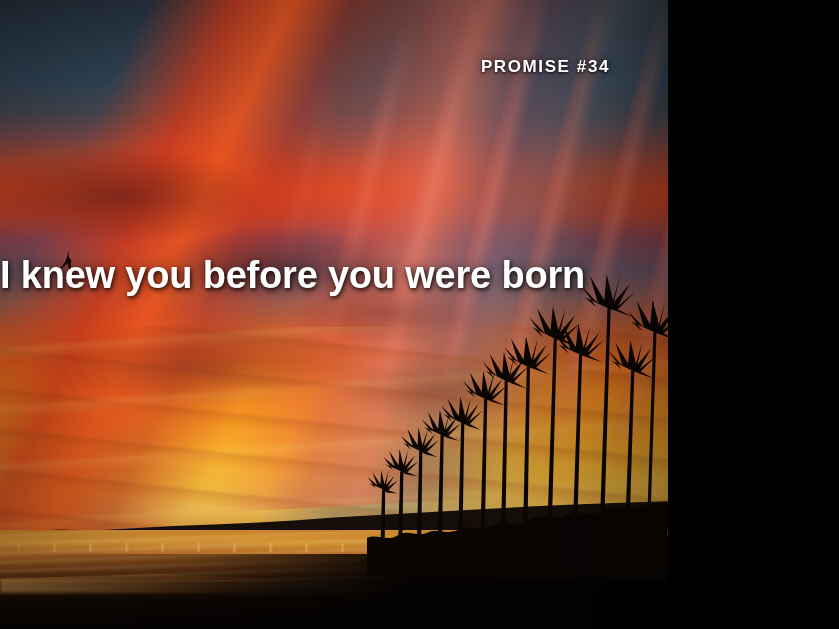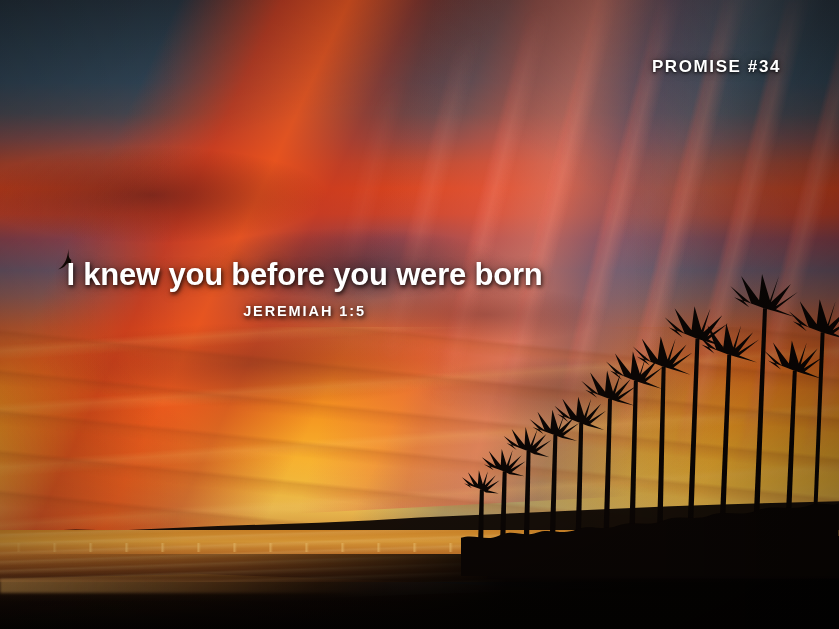--- a/index.html
+++ b/index.html
@@ -2,21 +2,21 @@
 <html><head>
 <meta charset="utf-8">
 <style>
   html, body {
     margin: 0;
     padding: 0;
     background: #000;
   }
   #poster {
     position: relative;
-    width: 839px;
+    width: 668px;
     height: 629px;
     overflow: hidden;
     font-family: "Liberation Sans", sans-serif;
     background: #2b3d4c;
   }
 
   
   .layer { position: absolute; left: 0; top: 0; width: 100%; height: 100%; }
 
   
@@ -225,21 +225,21 @@
 
   .verse-block {
     position: absolute;
     left: 0; right: 0;
     top: 256px;
     text-align: center;
     padding-right: 230px;
   }
   .verse-line {
     color: #ffffff;
-    font-size: 31px;
+    font-size: 38px;
     font-weight: bold;
     line-height: 38px;
     letter-spacing: -0.2px;
     text-shadow: 1px 2px 4px rgba(0,0,0,0.80), 0 0 12px rgba(0,0,0,0.45);
     white-space: nowrap;
   }
   .verse-ref {
     margin-top: 9px;
     color: #ffffff;
     font-size: 14.5px;
@@ -403,17 +403,16 @@
       </g>
     </svg>
   </div>
 
   <div class="layer vignette"></div>
 
   <div class="promise-label">PROMISE #34</div>
 
   <div class="verse-block">
     <div class="verse-line">I knew you before you were born</div>
-    <div class="verse-ref">JEREMIAH 1:5</div>
   </div>
 
 
 </div>
 
 </body></html>

